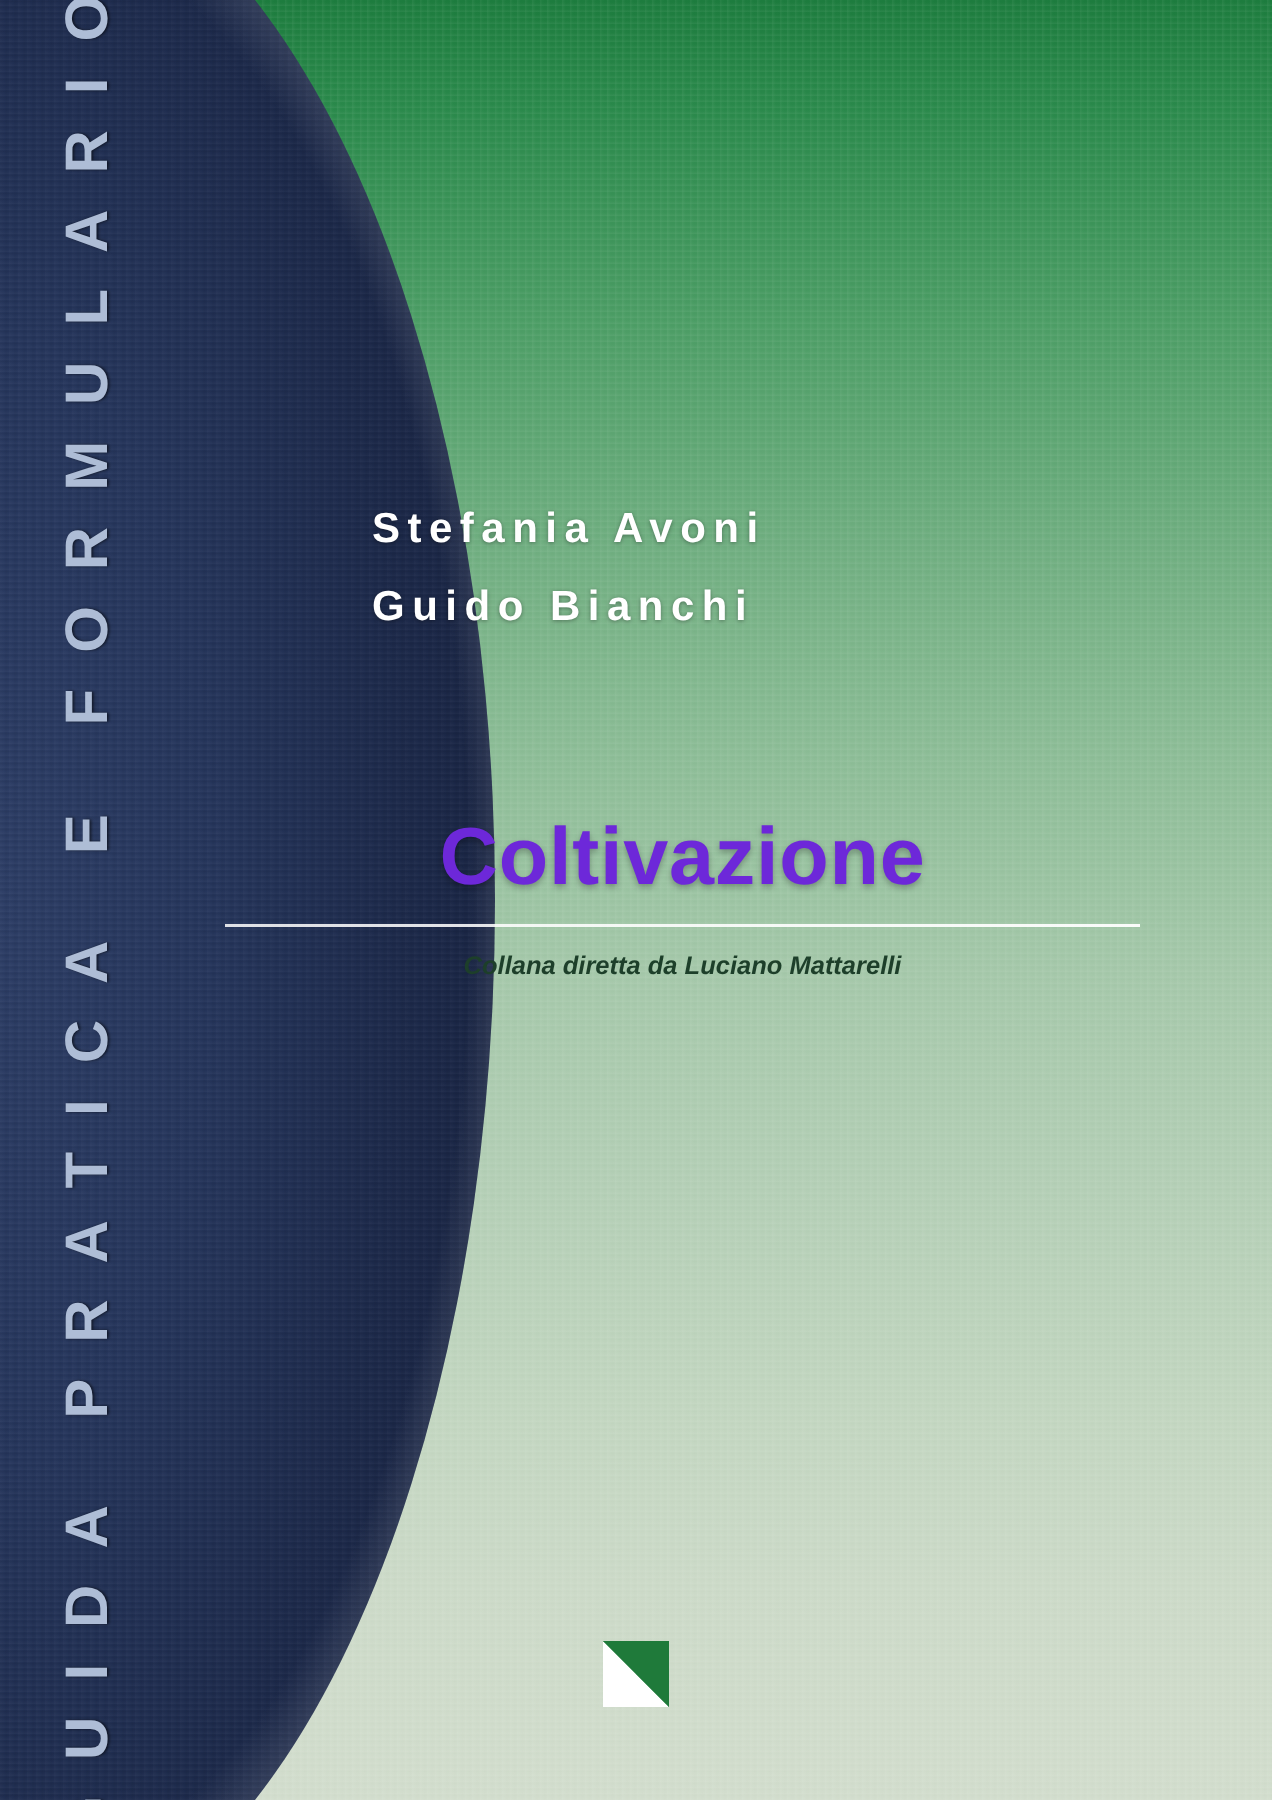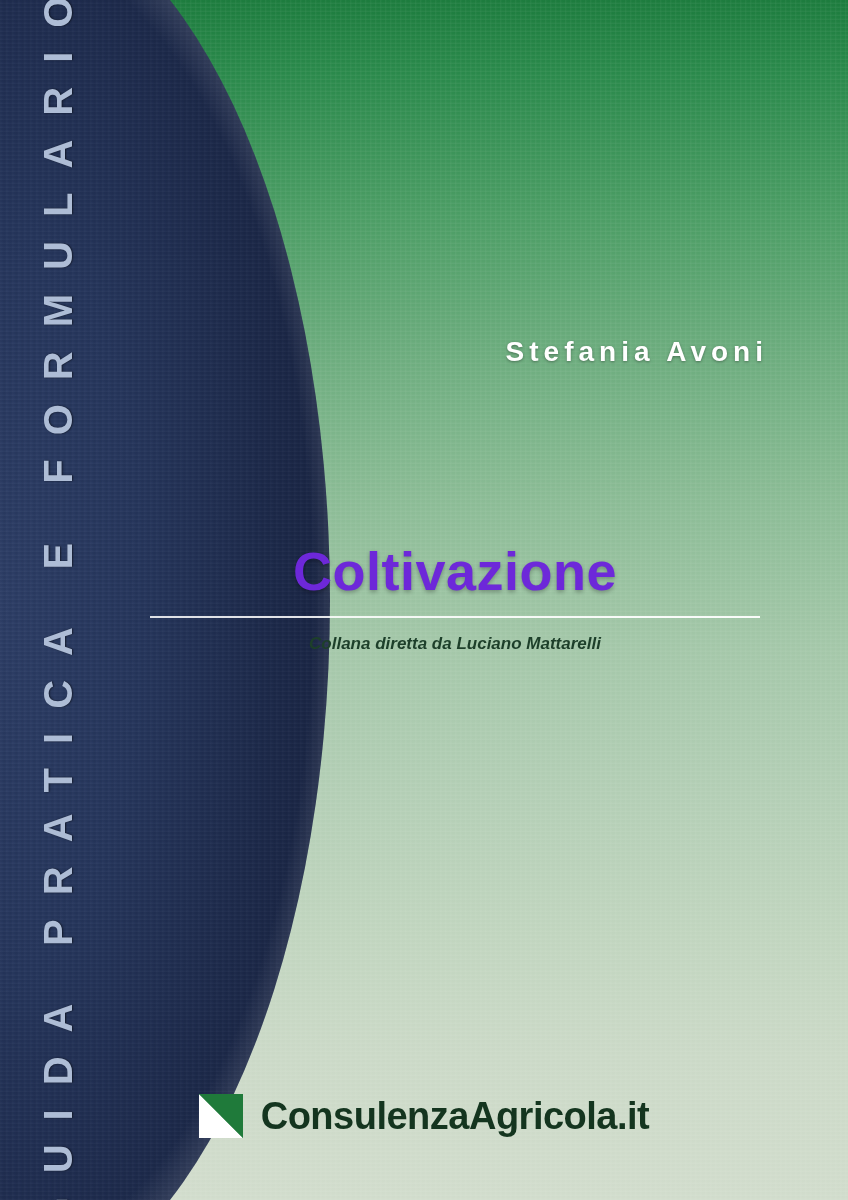--- a/index.html
+++ b/index.html
@@ -105,21 +105,21 @@
     letter-spacing: 24px;
     text-shadow: 0 1px 2px rgba(0,0,0,0.55);
   }
 
   
   .authors {
     position: absolute;
     right: 80px;
     top: 326px;
     width: 520px;
-    text-align: right;
+    text-align: left;
     color: #ffffff;
   }
   .author-line {
     font-size: 28px;
     font-weight: bold;
     letter-spacing: 5px;
     line-height: 52px;
     text-shadow: 0 1px 3px rgba(0,0,0,0.35);
   }
 
@@ -187,34 +187,34 @@
   <div class="spine"></div>
   <div class="spine-texture"></div>
   <div class="spine-edge-glow"></div>
 
   <div class="series-title">
     <div class="series-title-inner">GUIDA PRATICA E FORMULARIO</div>
   </div>
 
   <div class="authors">
     <div class="author-line">Stefania Avoni</div>
+    <div class="author-line">Guido Bianchi</div>
   </div>
 
   <div class="title-block">
     <h1 class="book-title">Coltivazione</h1>
     <div class="rule"></div>
     <div class="series-editor">Collana diretta da Luciano Mattarelli</div>
   </div>
 
   <div class="publisher">
     <svg class="logo-mark" viewBox="0 0 44 44">
       <rect x="0" y="0" width="44" height="44" fill="#1f7a3a"></rect>
       <polygon points="0,0 0,44 44,44" fill="#ffffff"></polygon>
       <polygon points="0,0 44,44 44,0" fill="#1f7a3a"></polygon>
       <polygon points="2,42 42,42 42,2" fill="#1f7a3a"></polygon>
       <polygon points="0,0 0,42 42,42 42,0" fill="none"></polygon>
       <polygon points="1,1 1,43 43,43" fill="#ffffff"></polygon>
       <polygon points="1,1 43,43 43,1" fill="#1f7a3a"></polygon>
     </svg>
-    <div class="publisher-name">ConsulenzaAgricola.it</div>
   </div>
 
 </div>
 
 </body></html>

